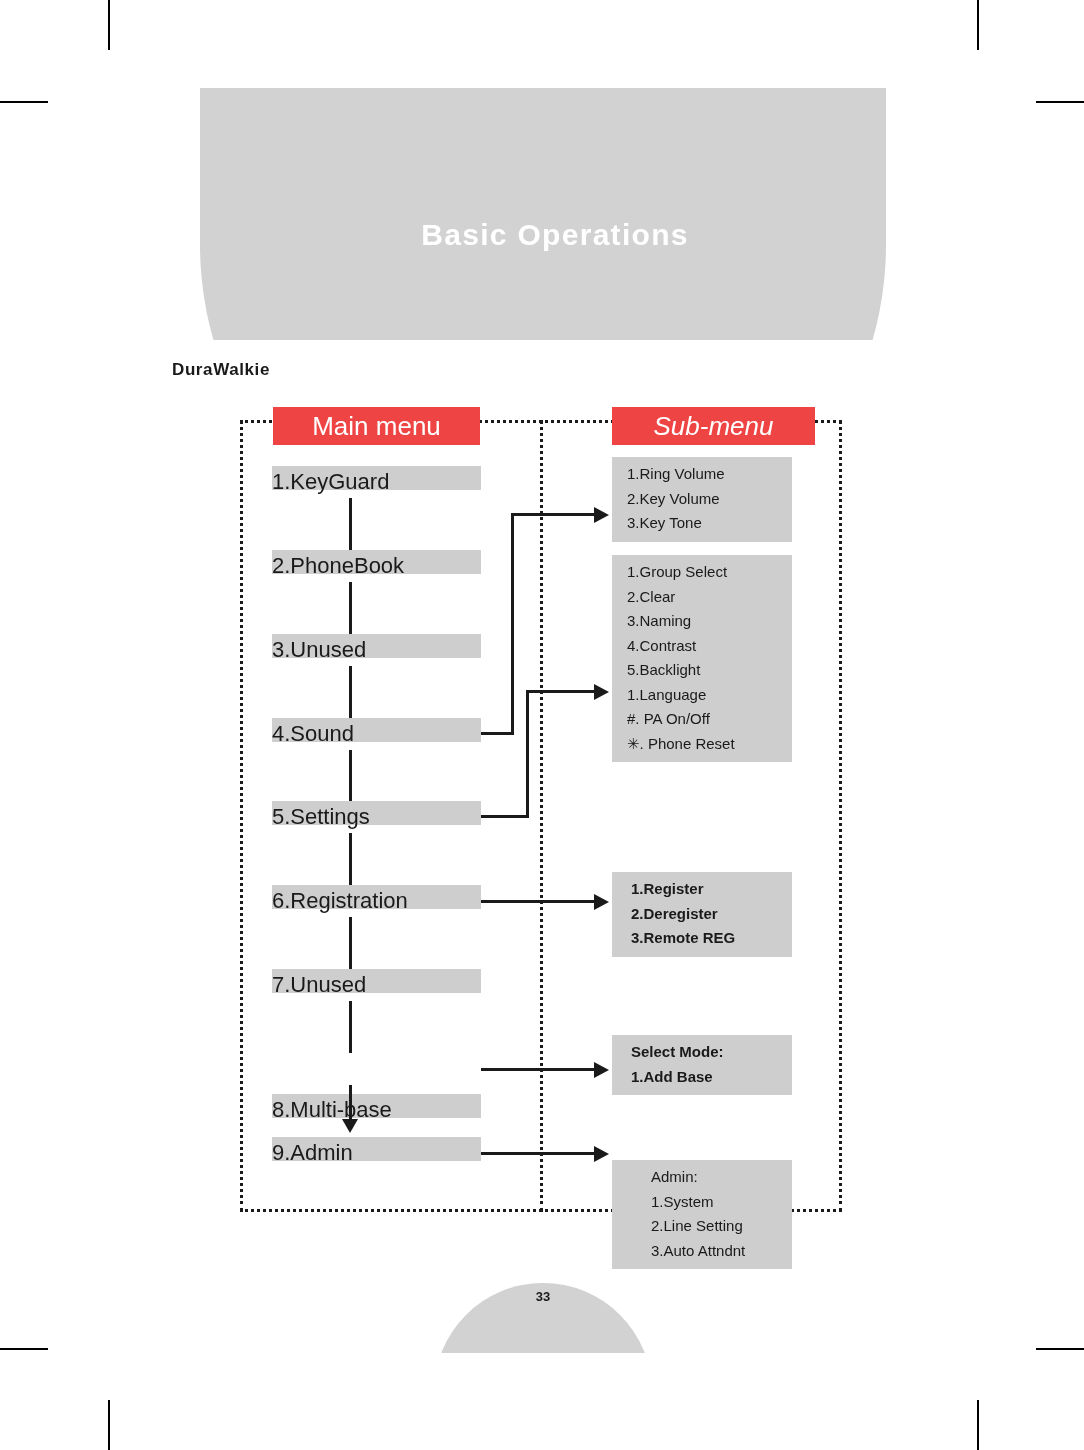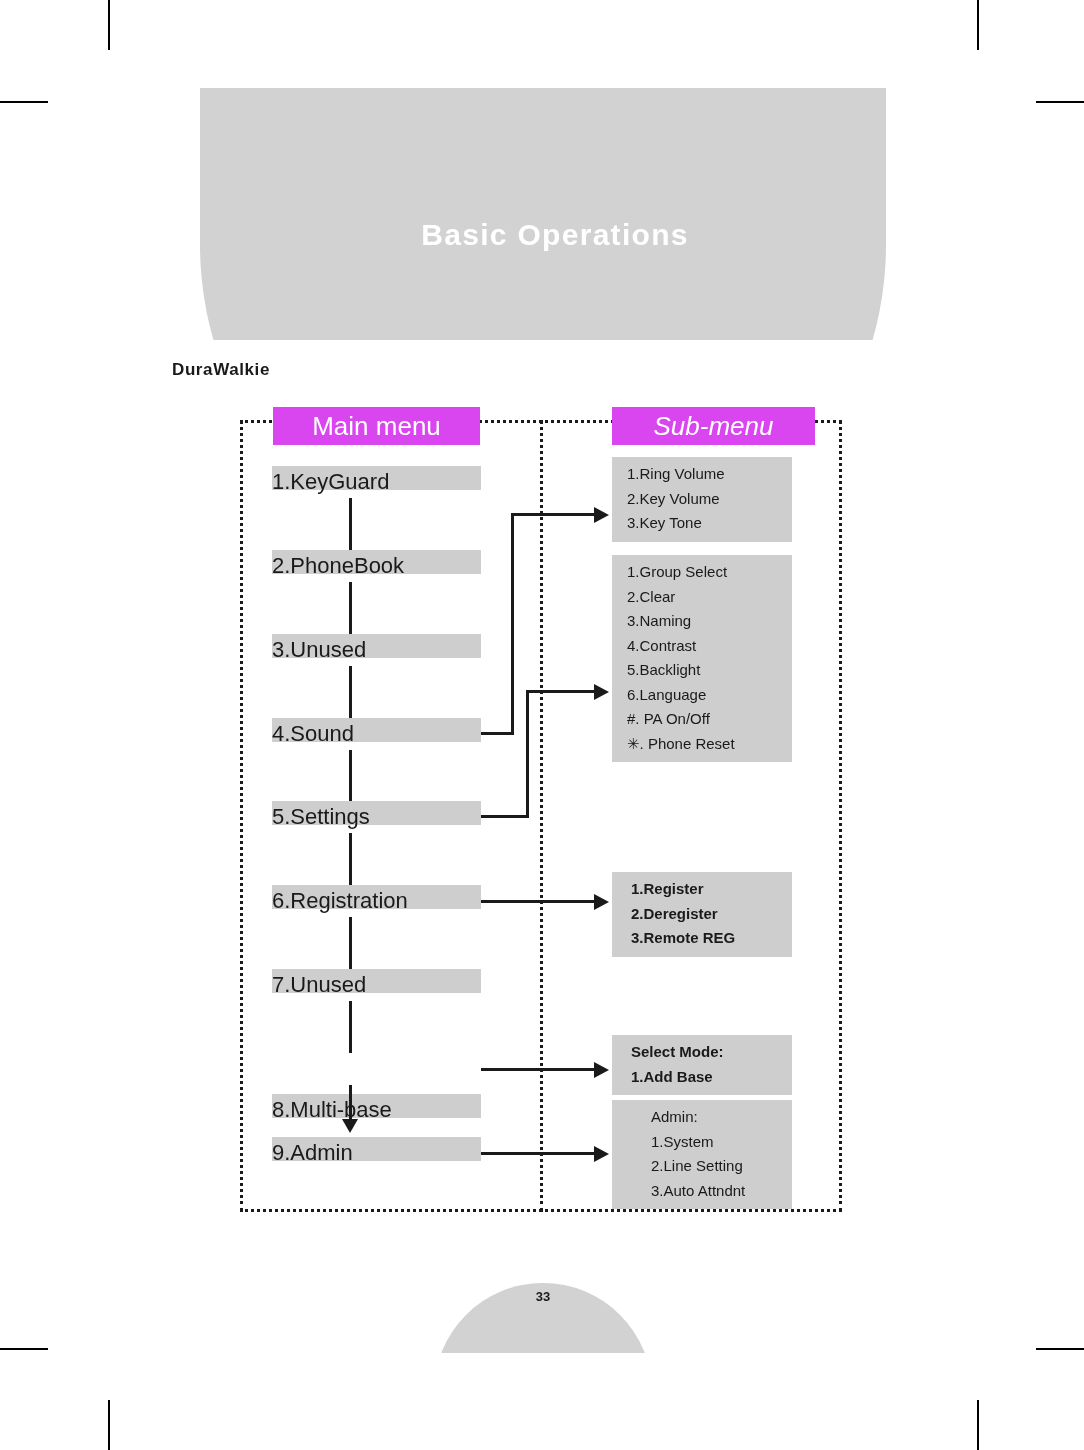--- a/index.html
+++ b/index.html
@@ -76,21 +76,21 @@
     left: 540px;
     top: 420px;
     width: 0;
     height: 792px;
     border-left: 3px dotted #1a1a1a;
   }
 
   
   .col-header {
     position: absolute;
-    background: #d946ef;
+    background: #ef4444;
     color: #ffffff;
     font-size: 26px;
     text-align: center;
     box-sizing: border-box;
     line-height: 38px;
     height: 38px;
   }
   #main-menu-header { left: 273px; top: 407px; width: 207px; }
   #sub-menu-header  { left: 612px; top: 407px; width: 203px; font-style: italic; }
 
@@ -222,37 +222,37 @@
     <div class="line">2.Key Volume</div>
     <div class="line">3.Key Tone</div>
   </div>
 
   <div class="gbox subbox" style="top:555px;">
     <div class="line">1.Group Select</div>
     <div class="line">2.Clear</div>
     <div class="line">3.Naming</div>
     <div class="line">4.Contrast</div>
     <div class="line">5.Backlight</div>
-    <div class="line">6.Language</div>
+    <div class="line">1.Language</div>
     <div class="line">#. PA On/Off</div>
     <div class="line">✳. Phone Reset</div>
   </div>
 
   <div class="gbox subbox indent" style="top:872px;">
     <div class="line">1.Register</div>
     <div class="line">2.Deregister</div>
     <div class="line">3.Remote REG</div>
   </div>
 
   <div class="gbox subbox indent" style="top:1035px;">
     <div class="line">Select Mode:</div>
     <div class="line">1.Add Base</div>
   </div>
 
-  <div class="gbox subbox" style="top:1100px;padding-left:39px;">
+  <div class="gbox subbox" style="top:1160px;padding-left:39px;">
     <div class="line">Admin:</div>
     <div class="line">1.System</div>
     <div class="line">2.Line Setting</div>
     <div class="line">3.Auto Attndnt</div>
   </div>
 
   <div class="hline" style="left:481px; top:732px; width:32px;"></div>
   <div class="vline" style="left:511px; top:513px; height:222px;"></div>
   <div class="hline" style="left:511px; top:513px; width:83px;"></div>
   <div class="arrowhead-right" style="left:594px; top:507px;"></div>

